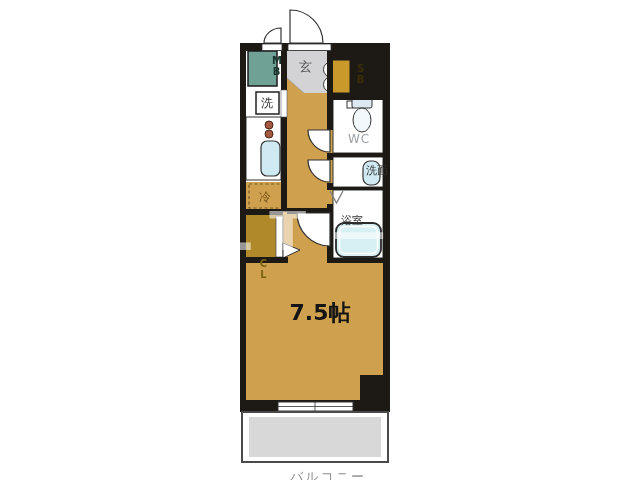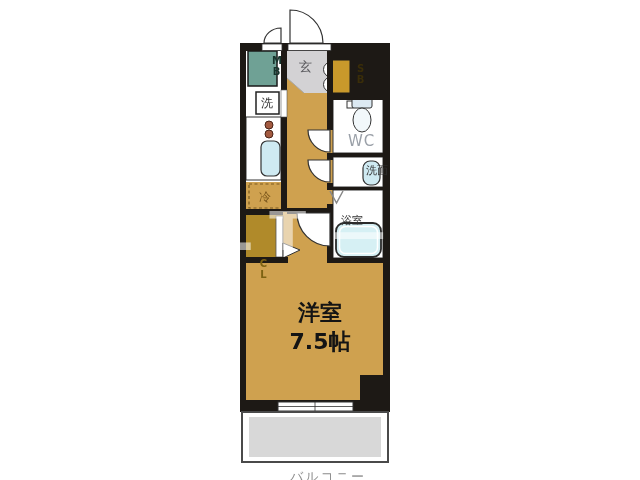--- a/index.html
+++ b/index.html
@@ -5,21 +5,21 @@
   html,body{margin:0;padding:0;}
   body{font-family:"DejaVu Sans","Liberation Sans",sans-serif;background:#ffffff;}
   #canvas{position:relative;width:640px;height:480px;background:#ffffff;overflow:hidden;}
   #plan-svg{position:absolute;left:0;top:0;}
   .lbl{position:absolute;white-space:nowrap;pointer-events:none;}
   .stacked{width:9px;word-break:break-all;line-height:11px;font-size:10px;font-weight:bold;text-align:center;white-space:normal;}
   .lbl-entrance{left:299px;top:58px;font-size:13px;color:#5a5a5e;}
   .lbl-mb{left:272px;top:55px;color:#17352d;}
   .lbl-sb{left:356px;top:63px;color:#3a2d08;}
   .lbl-washer{left:261px;top:95px;font-size:12px;color:#333;}
-  .lbl-wc{left:348px;top:132px;font-size:15px;color:#9aa0a8;letter-spacing:1px;}
+  .lbl-wc{left:348px;top:132px;font-size:12px;color:#9aa0a8;letter-spacing:1px;}
   .lbl-senmen{left:334px;top:163px;font-size:11px;color:#333;margin-left:32px;}
   .lbl-fridge{left:259px;top:189px;font-size:12px;color:#77541a;}
   .lbl-bath{left:341px;top:213px;font-size:11px;color:#333;}
   .lbl-cl{left:259px;top:221px;color:#7d6212;margin-top:37px;}
   .room-title{left:260px;top:298px;width:120px;text-align:center;color:#141414;
               font-size:22px;font-weight:bold;line-height:29px;}
   .lbl-balcony{left:242px;top:428px;width:172px;text-align:center;font-size:13px;
                color:#8c8c8c;letter-spacing:2px;margin-top:40px;}
   .watermark{left:150px;top:200px;font-size:54px;font-weight:bold;letter-spacing:26px;
              color:rgba(255,255,255,0.55);text-align:right;}
@@ -113,20 +113,19 @@
   <div class="lbl stacked lbl-mb">MB</div>
   <div class="lbl stacked lbl-sb">SB</div>
   <div class="lbl lbl-washer">洗</div>
   <div class="lbl lbl-wc">WC</div>
   <div class="lbl lbl-senmen">洗面</div>
   <div class="lbl lbl-fridge">冷</div>
   <div class="lbl lbl-bath">浴室</div>
   <div class="lbl stacked lbl-cl">CL</div>
 
   <div class="lbl room-title">
-    <div>洋室</div>
     <div>7.5帖</div>
   </div>
 
   <div class="lbl lbl-balcony">バルコニー</div>
 
   <div class="lbl watermark">ALT—B</div>
 </div>
 
 </body></html>

